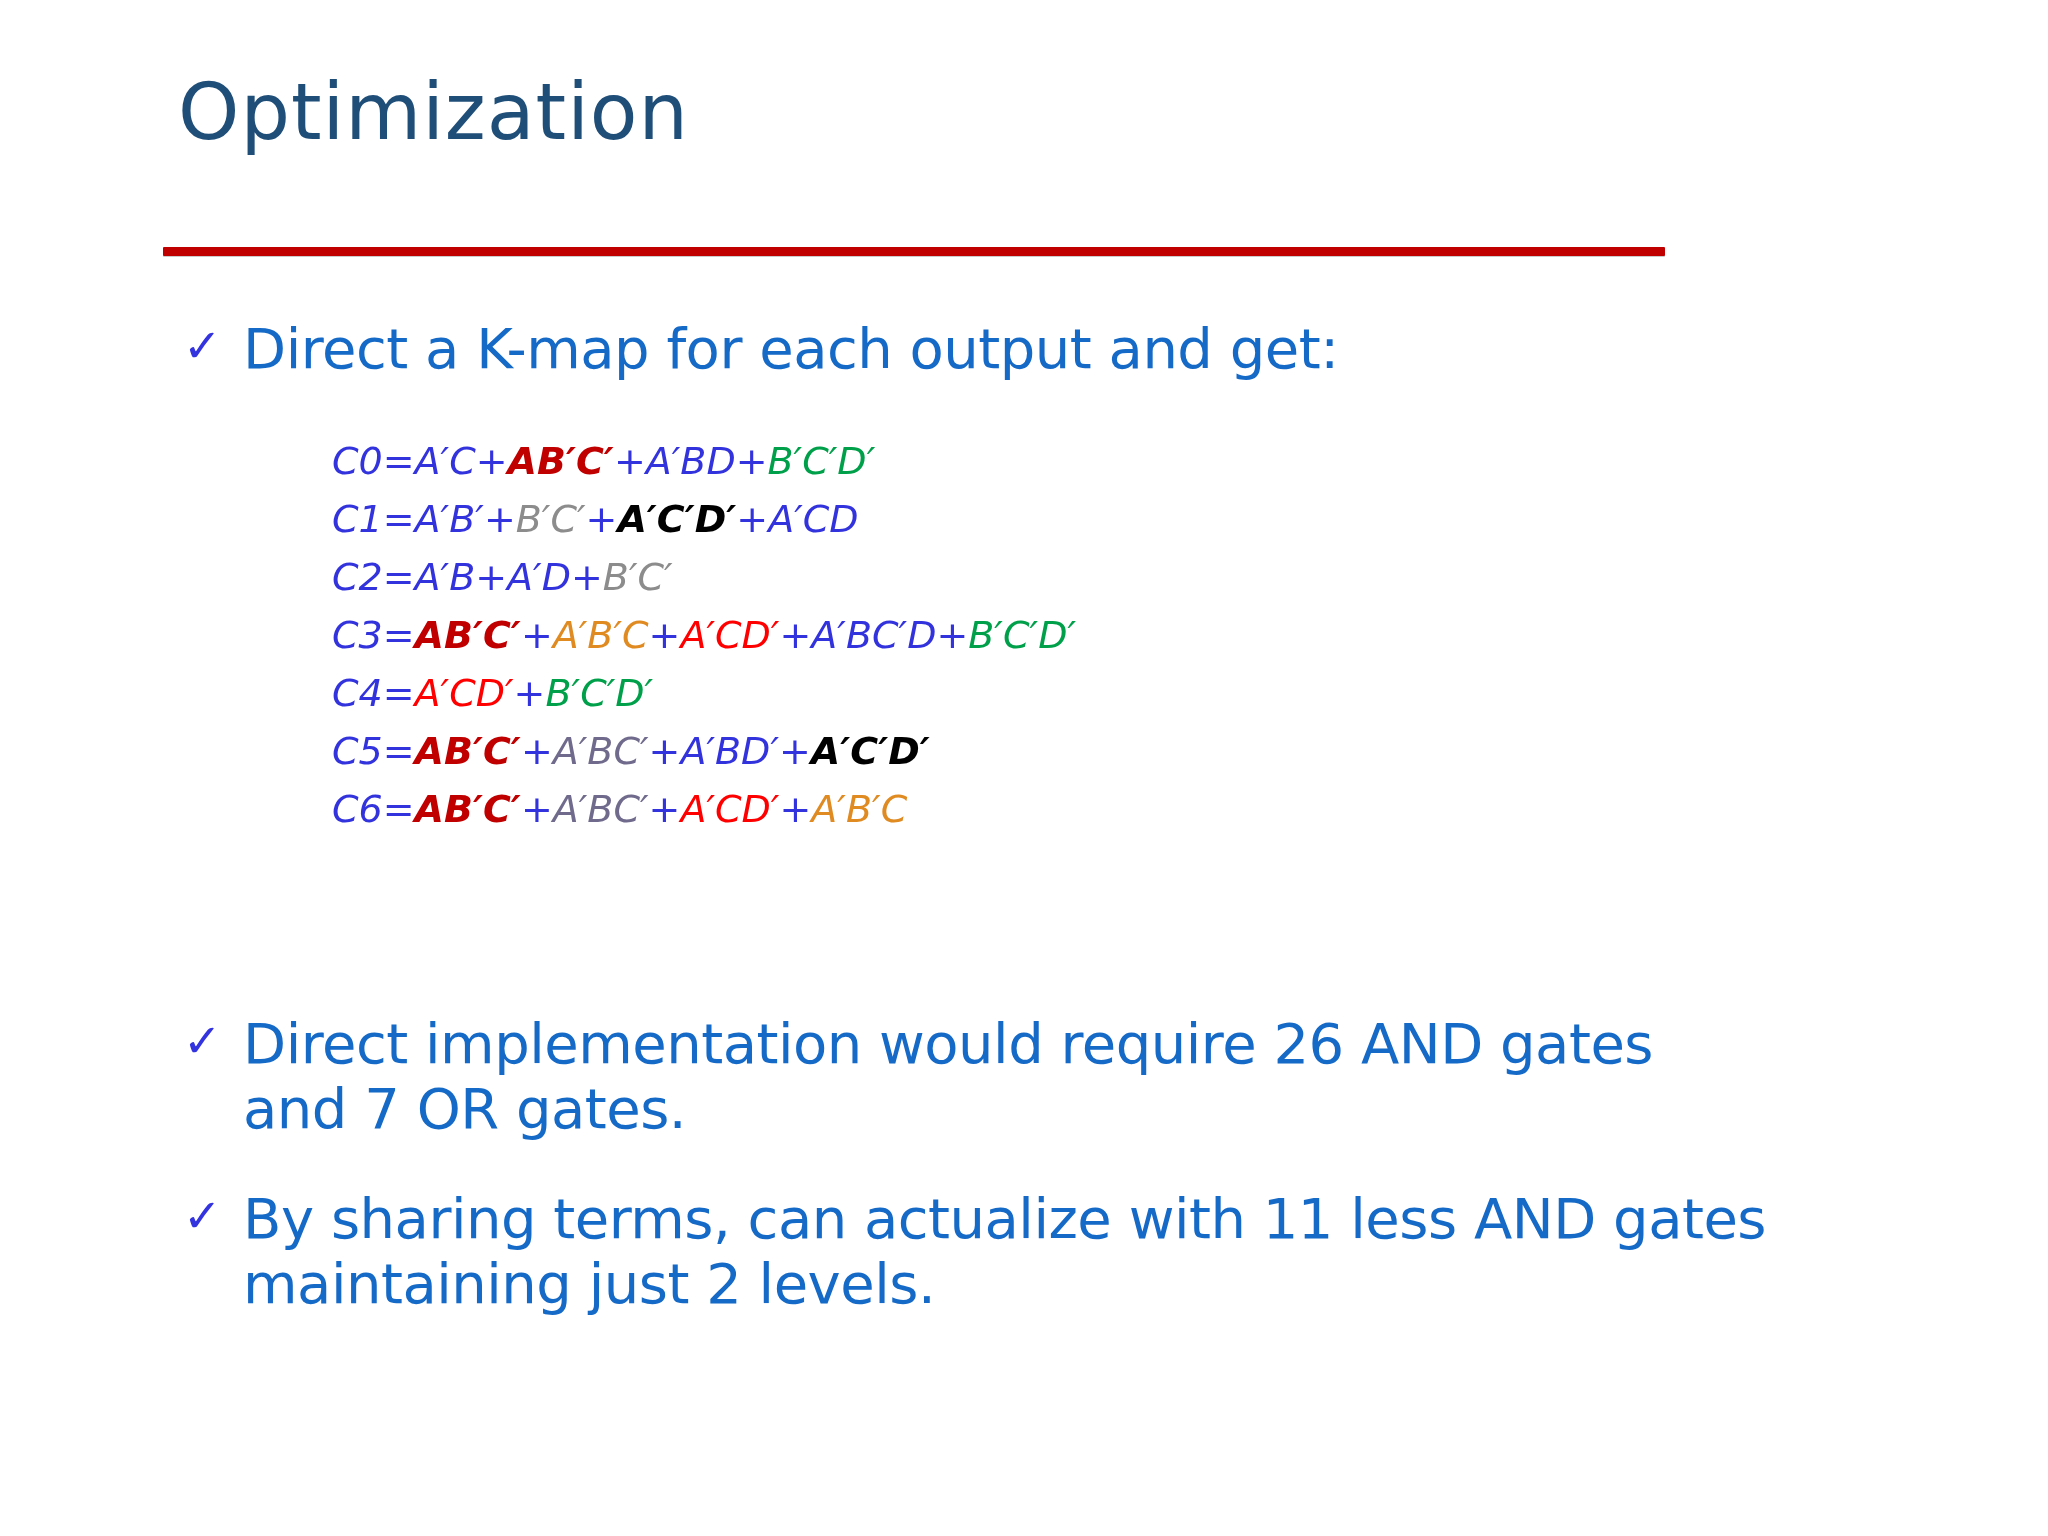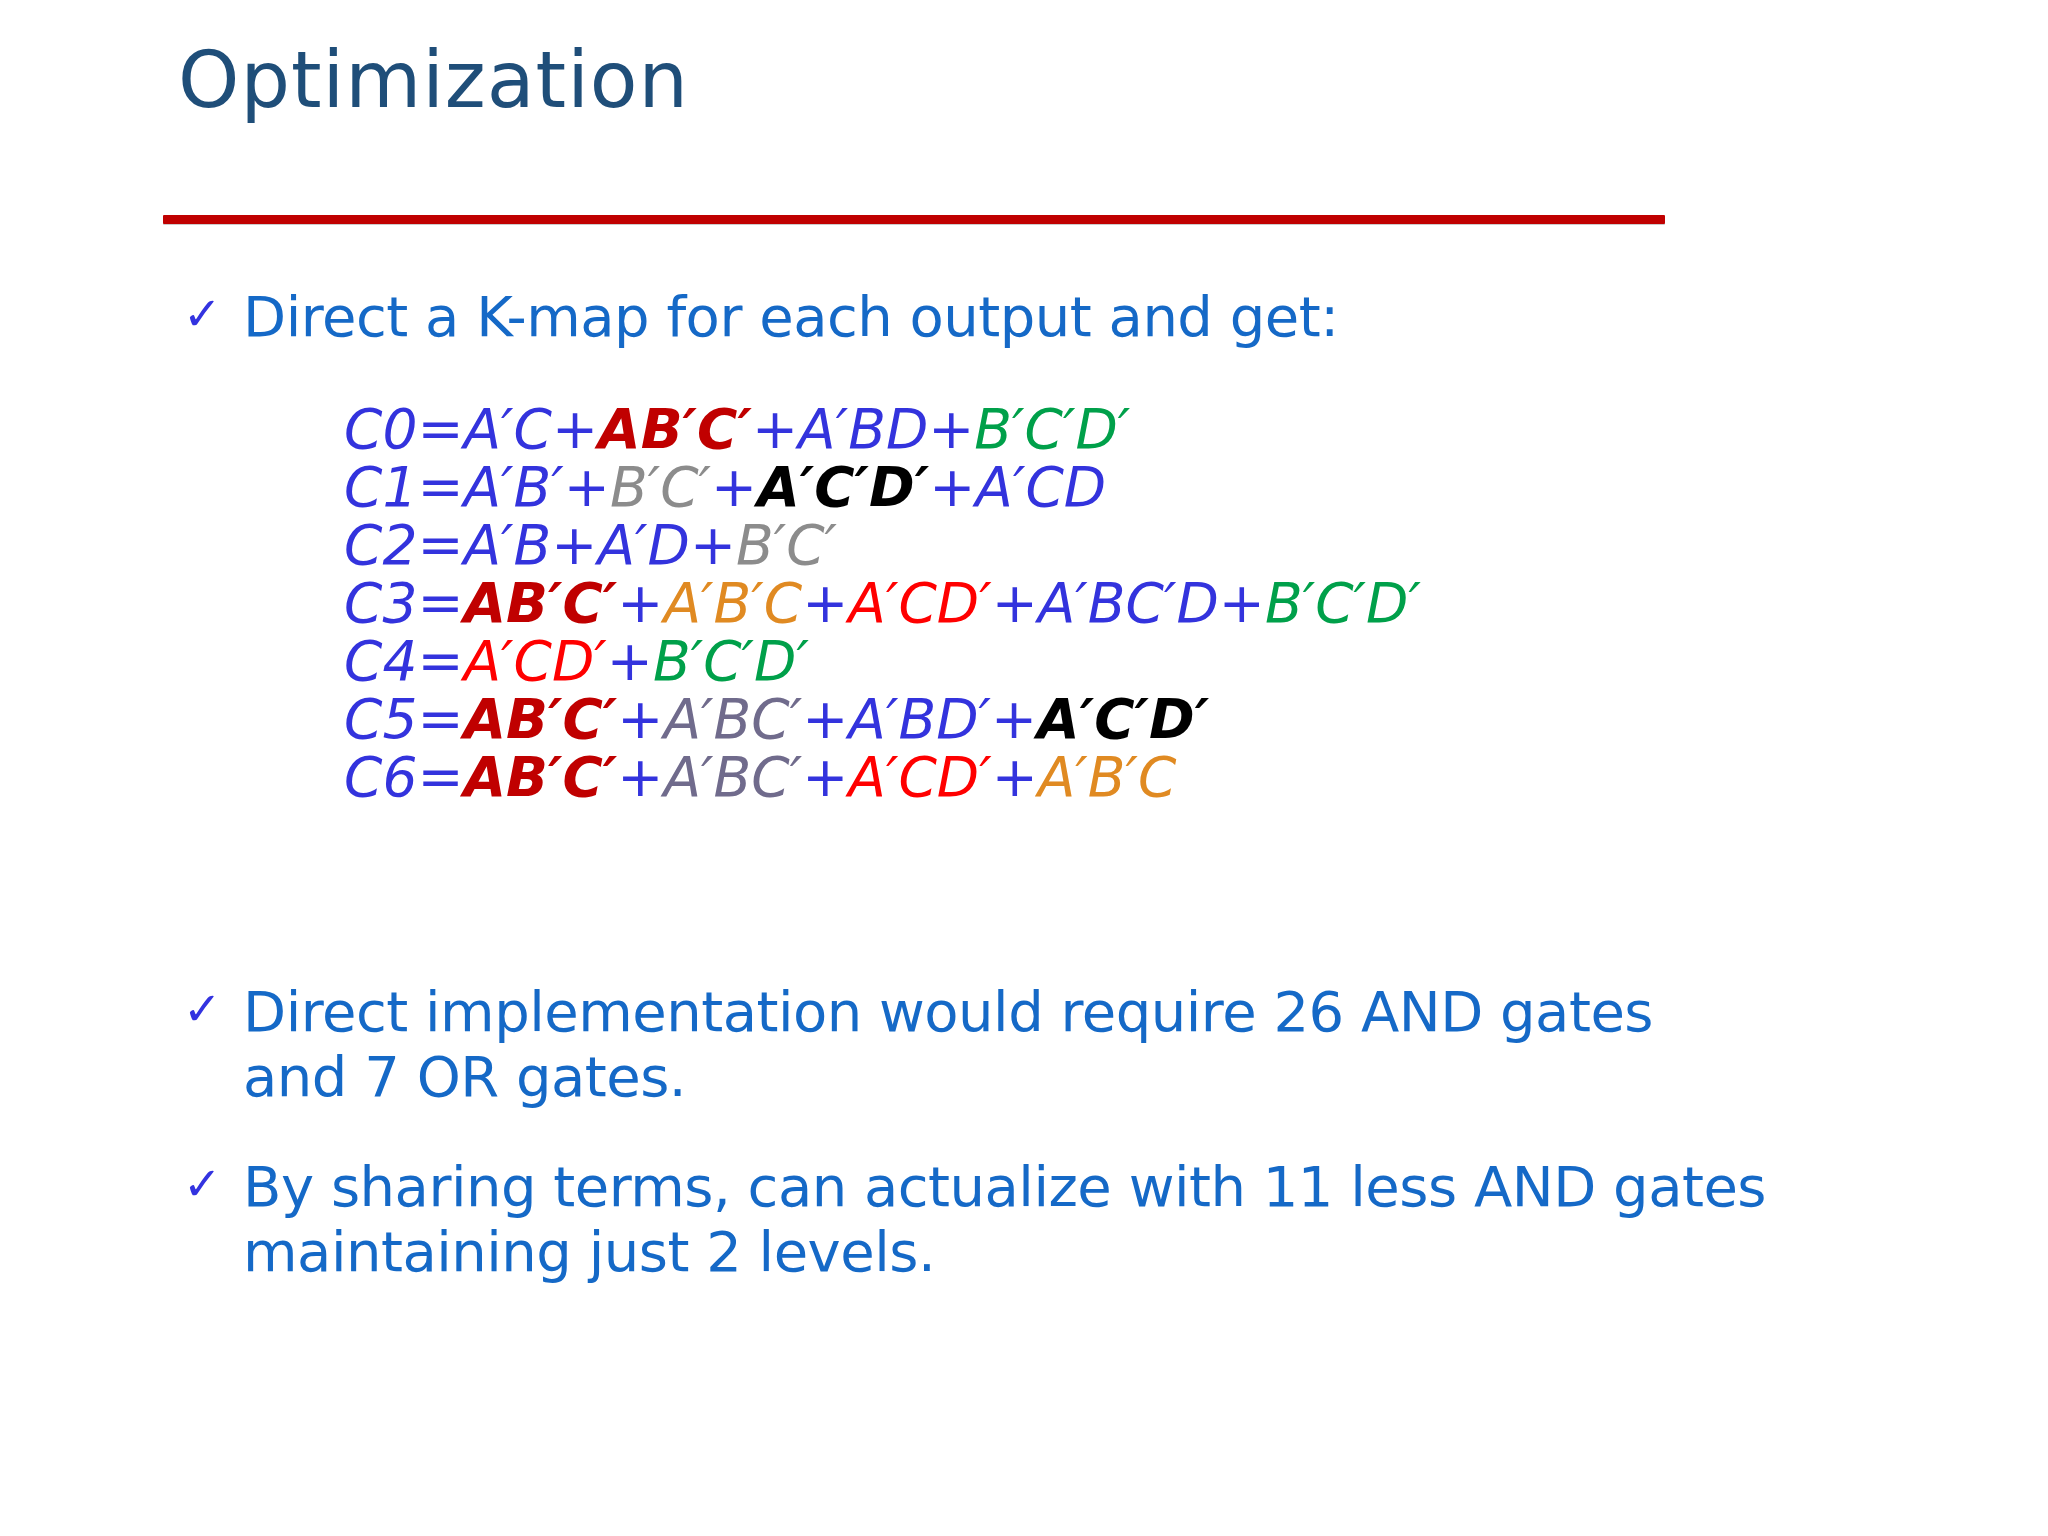--- a/index.html
+++ b/index.html
@@ -12,20 +12,21 @@
     height: 1536px;
     font-family: "DejaVu Sans", sans-serif;
     overflow: hidden;
     position: relative;
   }
 
   .slide {
     position: absolute;
     inset: 0;
     background: #ffffff;
+    margin-top: 32px;
   }
 
   
   .title {
     position: absolute;
     left: 178px;
     top: 40px;
     font-family: "DejaVu Sans", sans-serif;
     font-size: 78px;
     font-weight: 400;
@@ -67,24 +68,24 @@
   }
   .bullet-text { flex: 1 1 auto; }
 
   #bullet-kmap  { left: 183px; top: 285px;  width: 1560px; }
   #bullet-direct{ left: 183px; top: 980px;  width: 1500px; }
   #bullet-share { left: 183px; top: 1155px; width: 1680px; }
 
   
   .equations {
     position: absolute;
-    left: 344px;
+    left: 332px;
     top: 400px;
     font-family: "DejaVu Sans", sans-serif;
-    font-size: 55px;
+    font-size: 38px;
     line-height: 58px;
     white-space: nowrap;
   }
   .eq-line {
     white-space: nowrap;
     height: 58px;
   }
   .eq-line span { font-style: italic; }
   .eq-line .lhs { font-style: italic; }
 

